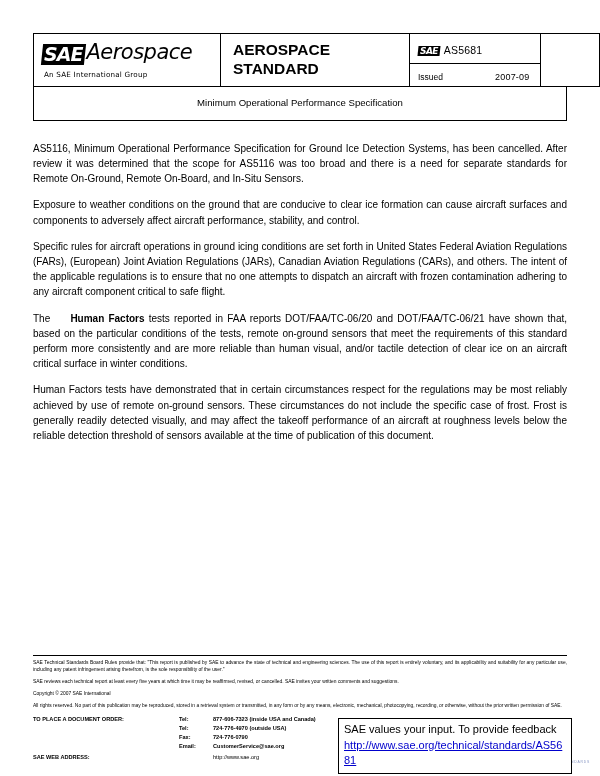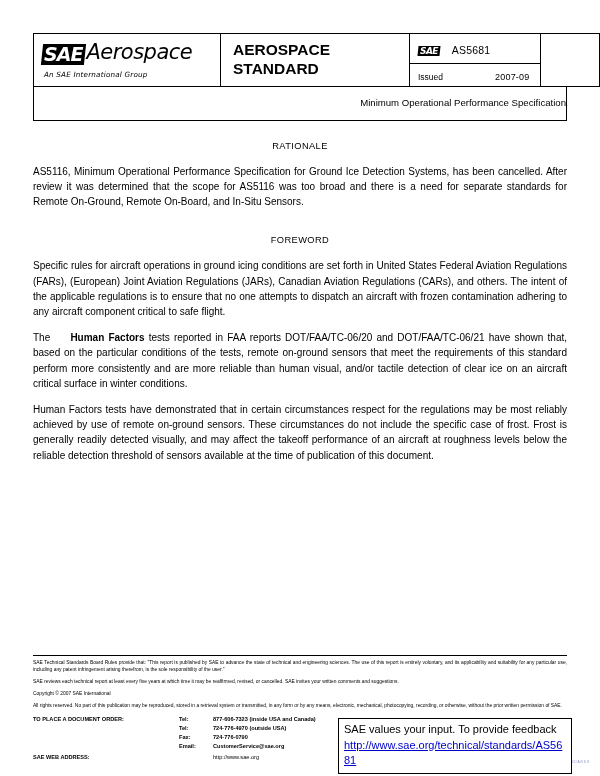--- a/index.html
+++ b/index.html
@@ -82,21 +82,20 @@
     font-style: italic;
     font-size: 21px;
     line-height: 1;
     letter-spacing: -0.5px;
     margin-left: 1px;
     vertical-align: 2px;
   }
   .logo-row { white-space: nowrap; line-height: 1; }
   .logo-tag {
     font-family: "DejaVu Sans", sans-serif;
-    font-style: italic;
     font-size: 7.2px;
     letter-spacing: 0.2px;
     margin-top: 5px;
     margin-left: 2px;
   }
   .doctype {
     font-family: "Liberation Sans", sans-serif;
     font-weight: bold;
     font-size: 15.5px;
     line-height: 1.22;
@@ -109,35 +108,35 @@
     letter-spacing: -0.6px;
     background: #000;
     color: #fff;
     padding: 0 2px;
     transform: skewX(-6deg);
     display: inline-block;
   }
   .sae-mini span { display: inline-block; transform: skewX(6deg); }
   .doc-number {
     font-size: 10.5px;
-    margin-left: 12px;
+    margin-left: 4px;
     letter-spacing: 0.2px;
   }
   .issued-label { font-size: 8.5px; }
   .issued-date {
     font-size: 9px;
     margin-left: 52px;
     letter-spacing: 0.2px;
   }
 
   
   .title-band {
     border: 1px solid #000;
     border-top: none;
-    text-align: right;
+    text-align: center;
     padding: 9px 0 10px 0;
   }
   .title-band div {
     font-size: 9.6px;
     line-height: 1.45;
   }
 
   
   .body-area { margin-top: 20px; }
   .sec-head {
@@ -291,24 +290,23 @@
       </tr>
     </tbody>
       </table>
 
     <div class="title-band">
       <div>Minimum Operational Performance Specification</div>
     </div>
 
     <div class="body-area">
 
-      <div class="sec-head">RATIONALE</div>
       <p class="para">AS5116, Minimum Operational Performance Specification for Ground Ice Detection Systems, has been cancelled. After review it was determined that the scope for AS5116 was too broad and there is a need for separate standards for Remote On-Ground, Remote On-Board, and In-Situ Sensors.</p>
 
-      <div class="sec-head second">FOREWORD</div>
+      <p class="para">Exposure to weather conditions on the ground that are conducive to clear ice formation can cause aircraft surfaces and components to adversely affect aircraft performance, stability, and control.</p>
       <p class="para">Specific rules for aircraft operations in ground icing conditions are set forth in United States Federal Aviation Regulations (FARs), (European) Joint Aviation Regulations (JARs), Canadian Aviation Regulations (CARs), and others. The intent of the applicable regulations is to ensure that no one attempts to dispatch an aircraft with frozen contamination adhering to any aircraft component critical to safe flight.</p>
       <p class="para"><span>The </span><b>Human Factors</b><span> tests reported in FAA reports DOT/FAA/TC-06/20 and DOT/FAA/TC-06/21 have shown that, based on the particular conditions of the tests, remote on-ground sensors that meet the requirements of this standard perform more consistently and are more reliable than human visual, and/or tactile detection of clear ice on an aircraft critical surface in winter conditions.</span></p>
       <p class="para">Human Factors tests have demonstrated that in certain circumstances respect for the regulations may be most reliably achieved by use of remote on-ground sensors. These circumstances do not include the specific case of frost. Frost is generally readily detected visually, and may affect the takeoff performance of an aircraft at roughness levels below the reliable detection threshold of sensors available at the time of publication of this document.</p>
 
     </div>
   </div>
 
   <div class="footer">
     <div class="footer-rule"></div>
     <p class="legal">SAE Technical Standards Board Rules provide that: "This report is published by SAE to advance the state of technical and engineering sciences.  The use of this report is entirely voluntary, and its applicability and suitability for any particular use, including any patent infringement arising therefrom, is the sole responsibility of the user."</p>

